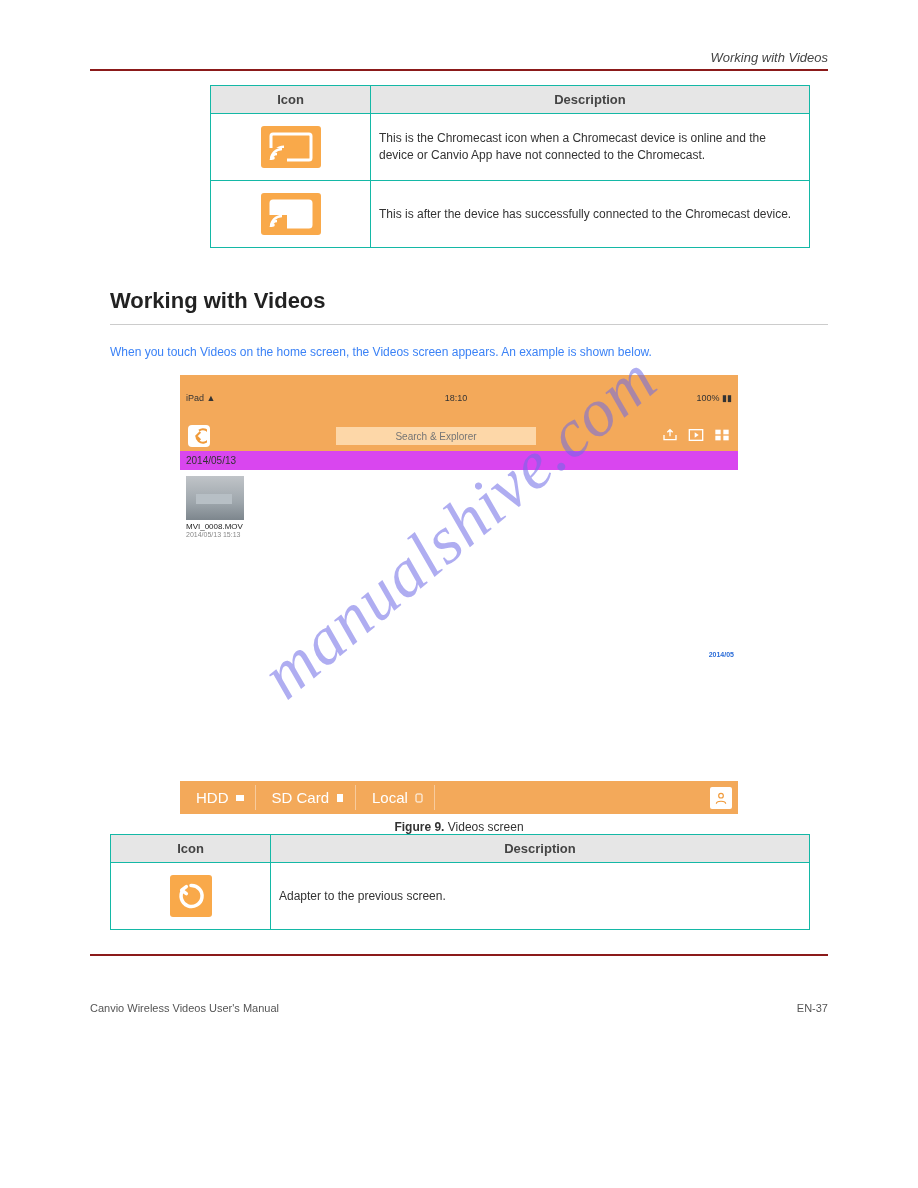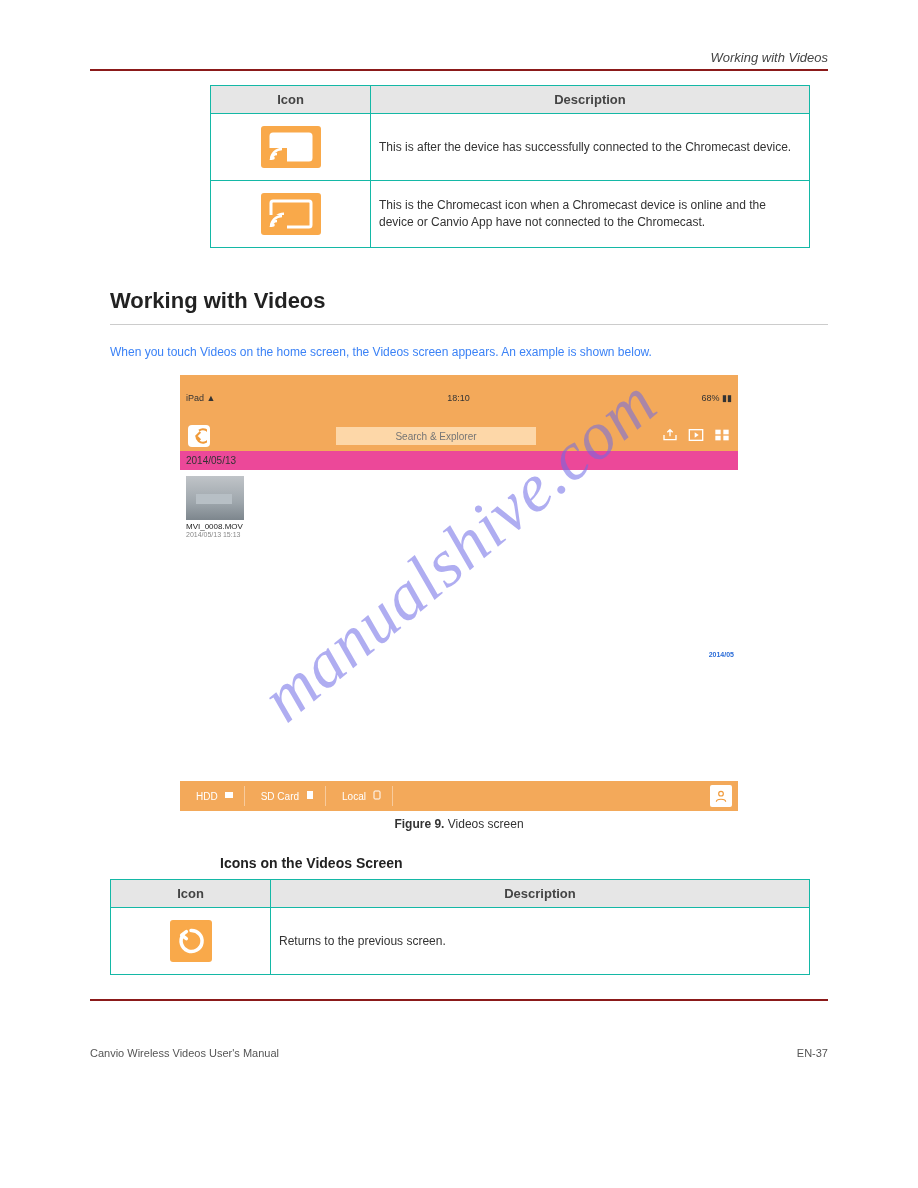--- a/index.html
+++ b/index.html
@@ -129,21 +129,21 @@
 
   .ss-body {
     background: #fff;
     min-height: 330px;
     position: relative;
   }
   .ss-date-header {
     font-size: 10px;
     padding: 4px 6px;
     color: #333;
-    background: #ec4899;
+    background: #d946ef;
   }
   .ss-thumb {
     margin: 6px;
     width: 58px;
     display: inline-block;
     vertical-align: top;
   }
   .ss-thumb .img {
     width: 58px; height: 44px;
     background: linear-gradient(180deg, #c0c4c8 0%, #9ea6ac 60%, #7d868d 100%);
@@ -173,21 +173,21 @@
     align-items: center;
     padding: 4px 6px;
     gap: 6px;
   }
   .bb-tab {
     display: flex;
     align-items: center;
     gap: 6px;
     padding: 4px 10px;
     color: #fff;
-    font-size: 10px;
+    font-size: 15px;
     border-right: 1px solid rgba(255,255,255,0.4);
   }
   .bb-tab:last-of-type { border-right: none; }
   .bb-spacer { flex: 1; }
   .bb-user {
     width: 22px; height: 22px;
     background: #fff;
     border-radius: 2px;
     display: flex;
     align-items: center;
@@ -251,59 +251,59 @@
       <tr>
         <th class="col-icon">Icon</th>
         <th>Description</th>
       </tr>
     </thead>
     <tbody>
       <tr>
         <td class="icon-cell">
           <span class="sq-icon" style="width:60px;height:42px;">
             <svg width="44" height="30" viewBox="0 0 44 30">
-              <rect x="2" y="2" width="40" height="26" rx="2" fill="#fff" stroke="#fff" stroke-width="3"></rect>
-              <rect x="0" y="16" width="18" height="14" fill="#f9a94a"></rect>
-              <path d="M2 28 A6 6 0 0 1 8 22" fill="none" stroke="#fff" stroke-width="2.5"></path>
-              <path d="M2 28 A11 11 0 0 1 13 17" fill="none" stroke="#fff" stroke-width="2.5"></path>
-              <circle cx="4" cy="26" r="1.8" fill="#fff"></circle>
-            </svg>
-          </span>
-        </td>
-        <td class="desc-cell">This is after the device has successfully connected to the Chromecast device.</td>
-      </tr>
-      <tr>
-        <td class="icon-cell">
-          <span class="sq-icon" style="width:60px;height:42px;">
-            <svg width="44" height="30" viewBox="0 0 44 30">
               <rect x="2" y="2" width="40" height="26" rx="2" fill="none" stroke="#fff" stroke-width="3"></rect>
               <path d="M3 27 A6 6 0 0 1 9 21" fill="none" stroke="#fff" stroke-width="3"></path>
               <path d="M3 27 A12 12 0 0 1 15 15" fill="none" stroke="#fff" stroke-width="3"></path>
               <circle cx="5" cy="25" r="2" fill="#fff"></circle>
               <rect x="0" y="16" width="18" height="14" fill="#f9a94a"></rect>
               <path d="M2 28 A6 6 0 0 1 8 22" fill="none" stroke="#fff" stroke-width="2.5"></path>
               <path d="M2 28 A11 11 0 0 1 13 17" fill="none" stroke="#fff" stroke-width="2.5"></path>
               <circle cx="4" cy="26" r="1.8" fill="#fff"></circle>
             </svg>
           </span>
         </td>
         <td class="desc-cell">This is the Chromecast icon when a Chromecast device is online and the device or Canvio App have not connected to the Chromecast.</td>
       </tr>
+      <tr>
+        <td class="icon-cell">
+          <span class="sq-icon" style="width:60px;height:42px;">
+            <svg width="44" height="30" viewBox="0 0 44 30">
+              <rect x="2" y="2" width="40" height="26" rx="2" fill="#fff" stroke="#fff" stroke-width="3"></rect>
+              <rect x="0" y="16" width="18" height="14" fill="#f9a94a"></rect>
+              <path d="M2 28 A6 6 0 0 1 8 22" fill="none" stroke="#fff" stroke-width="2.5"></path>
+              <path d="M2 28 A11 11 0 0 1 13 17" fill="none" stroke="#fff" stroke-width="2.5"></path>
+              <circle cx="4" cy="26" r="1.8" fill="#fff"></circle>
+            </svg>
+          </span>
+        </td>
+        <td class="desc-cell">This is after the device has successfully connected to the Chromecast device.</td>
+      </tr>
     </tbody>
   </table>
 
   <h2 class="section-title">Working with Videos</h2>
   <hr class="rule-light" style="margin:0 0 18px 20px;">
   <p class="body-text">When you touch Videos on the home screen, the Videos screen appears. An example is shown below.</p>
 
   <div class="screenshot">
     <div class="ss-status">
       <span><span>iPad</span> <span>▲</span></span>
       <span>18:10</span>
-      <span><span>68%</span> <span>▮▮</span></span>
+      <span><span>100%</span> <span>▮▮</span></span>
     </div>
     <div class="ss-toolbar">
       <div class="ss-back">
         <svg width="16" height="16" viewBox="0 0 24 24">
             <path d="M14 6 L8 12 L14 18 M8 12 A10 10 0 1 0 12 4" fill="none" stroke="#f09a3a" stroke-width="3"></path>
           </svg>
       </div>
       <div class="ss-search">
         <input type="text" placeholder="Search &amp; Explorer" style="">
       </div>
@@ -365,40 +365,39 @@
           </svg>
       </div>
     </div>
   </div>
 
   <div class="figure-caption">
     <span class="caption-label">Figure 9.</span>
     <span>Videos screen</span>
   </div>
 
-  <div class="subhead">Icons on the Videos Screen</div>
 
   <table class="icon-table lower">
     <thead>
       <tr>
         <th class="col-icon">Icon</th>
         <th>Description</th>
       </tr>
     </thead>
     <tbody>
       <tr>
         <td class="icon-cell">
           <span class="sq-icon" style="width:42px;height:42px;">
             <svg width="28" height="28" viewBox="0 0 24 24">
               <path d="M12 3 A9 9 0 1 1 5 7" fill="none" stroke="#fff" stroke-width="3" stroke-linecap="round"></path>
               <path d="M8 4 L4 7 L8 10" fill="none" stroke="#fff" stroke-width="3" stroke-linecap="round" stroke-linejoin="round"></path>
             </svg>
           </span>
         </td>
-        <td class="desc-cell">Returns to the previous screen.</td>
+        <td class="desc-cell">Adapter to the previous screen.</td>
       </tr>
     </tbody>
   </table>
 
   <hr class="rule bottom-rule" style="margin-top:24px;">
 </div>
 
 <div class="footer">
   <span>Canvio Wireless Videos User's Manual</span>
   <span>EN-37</span>

